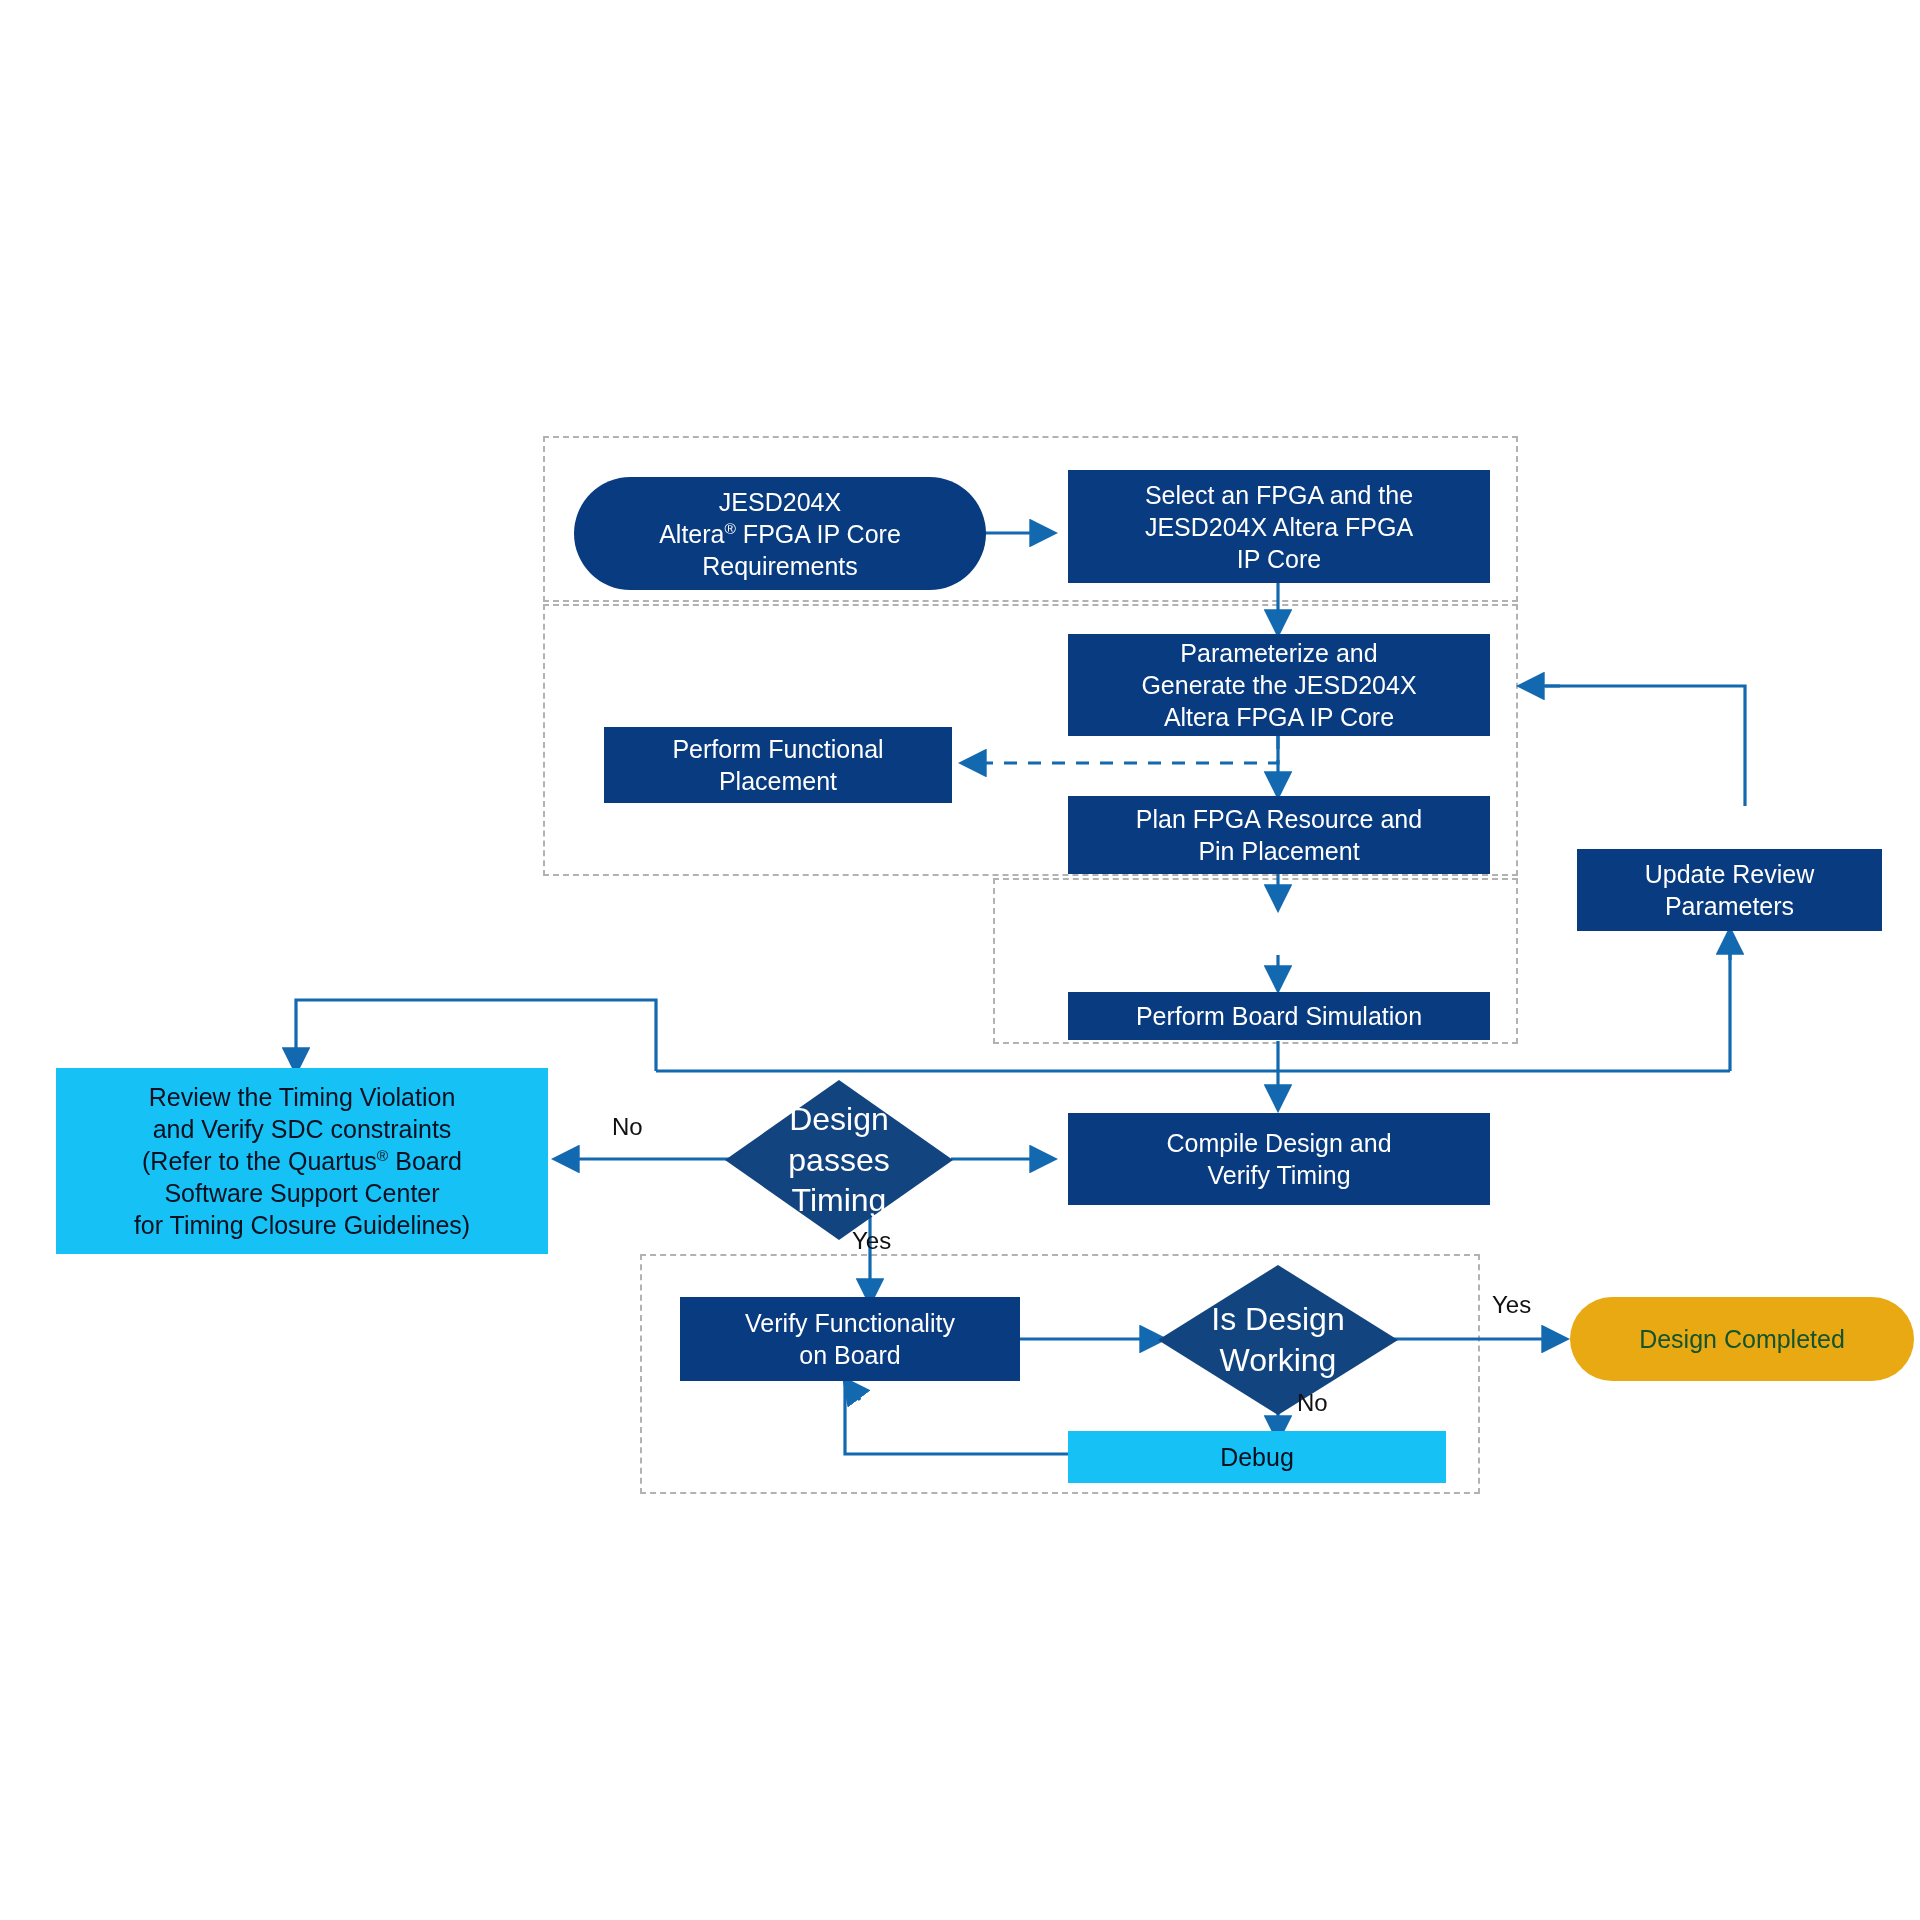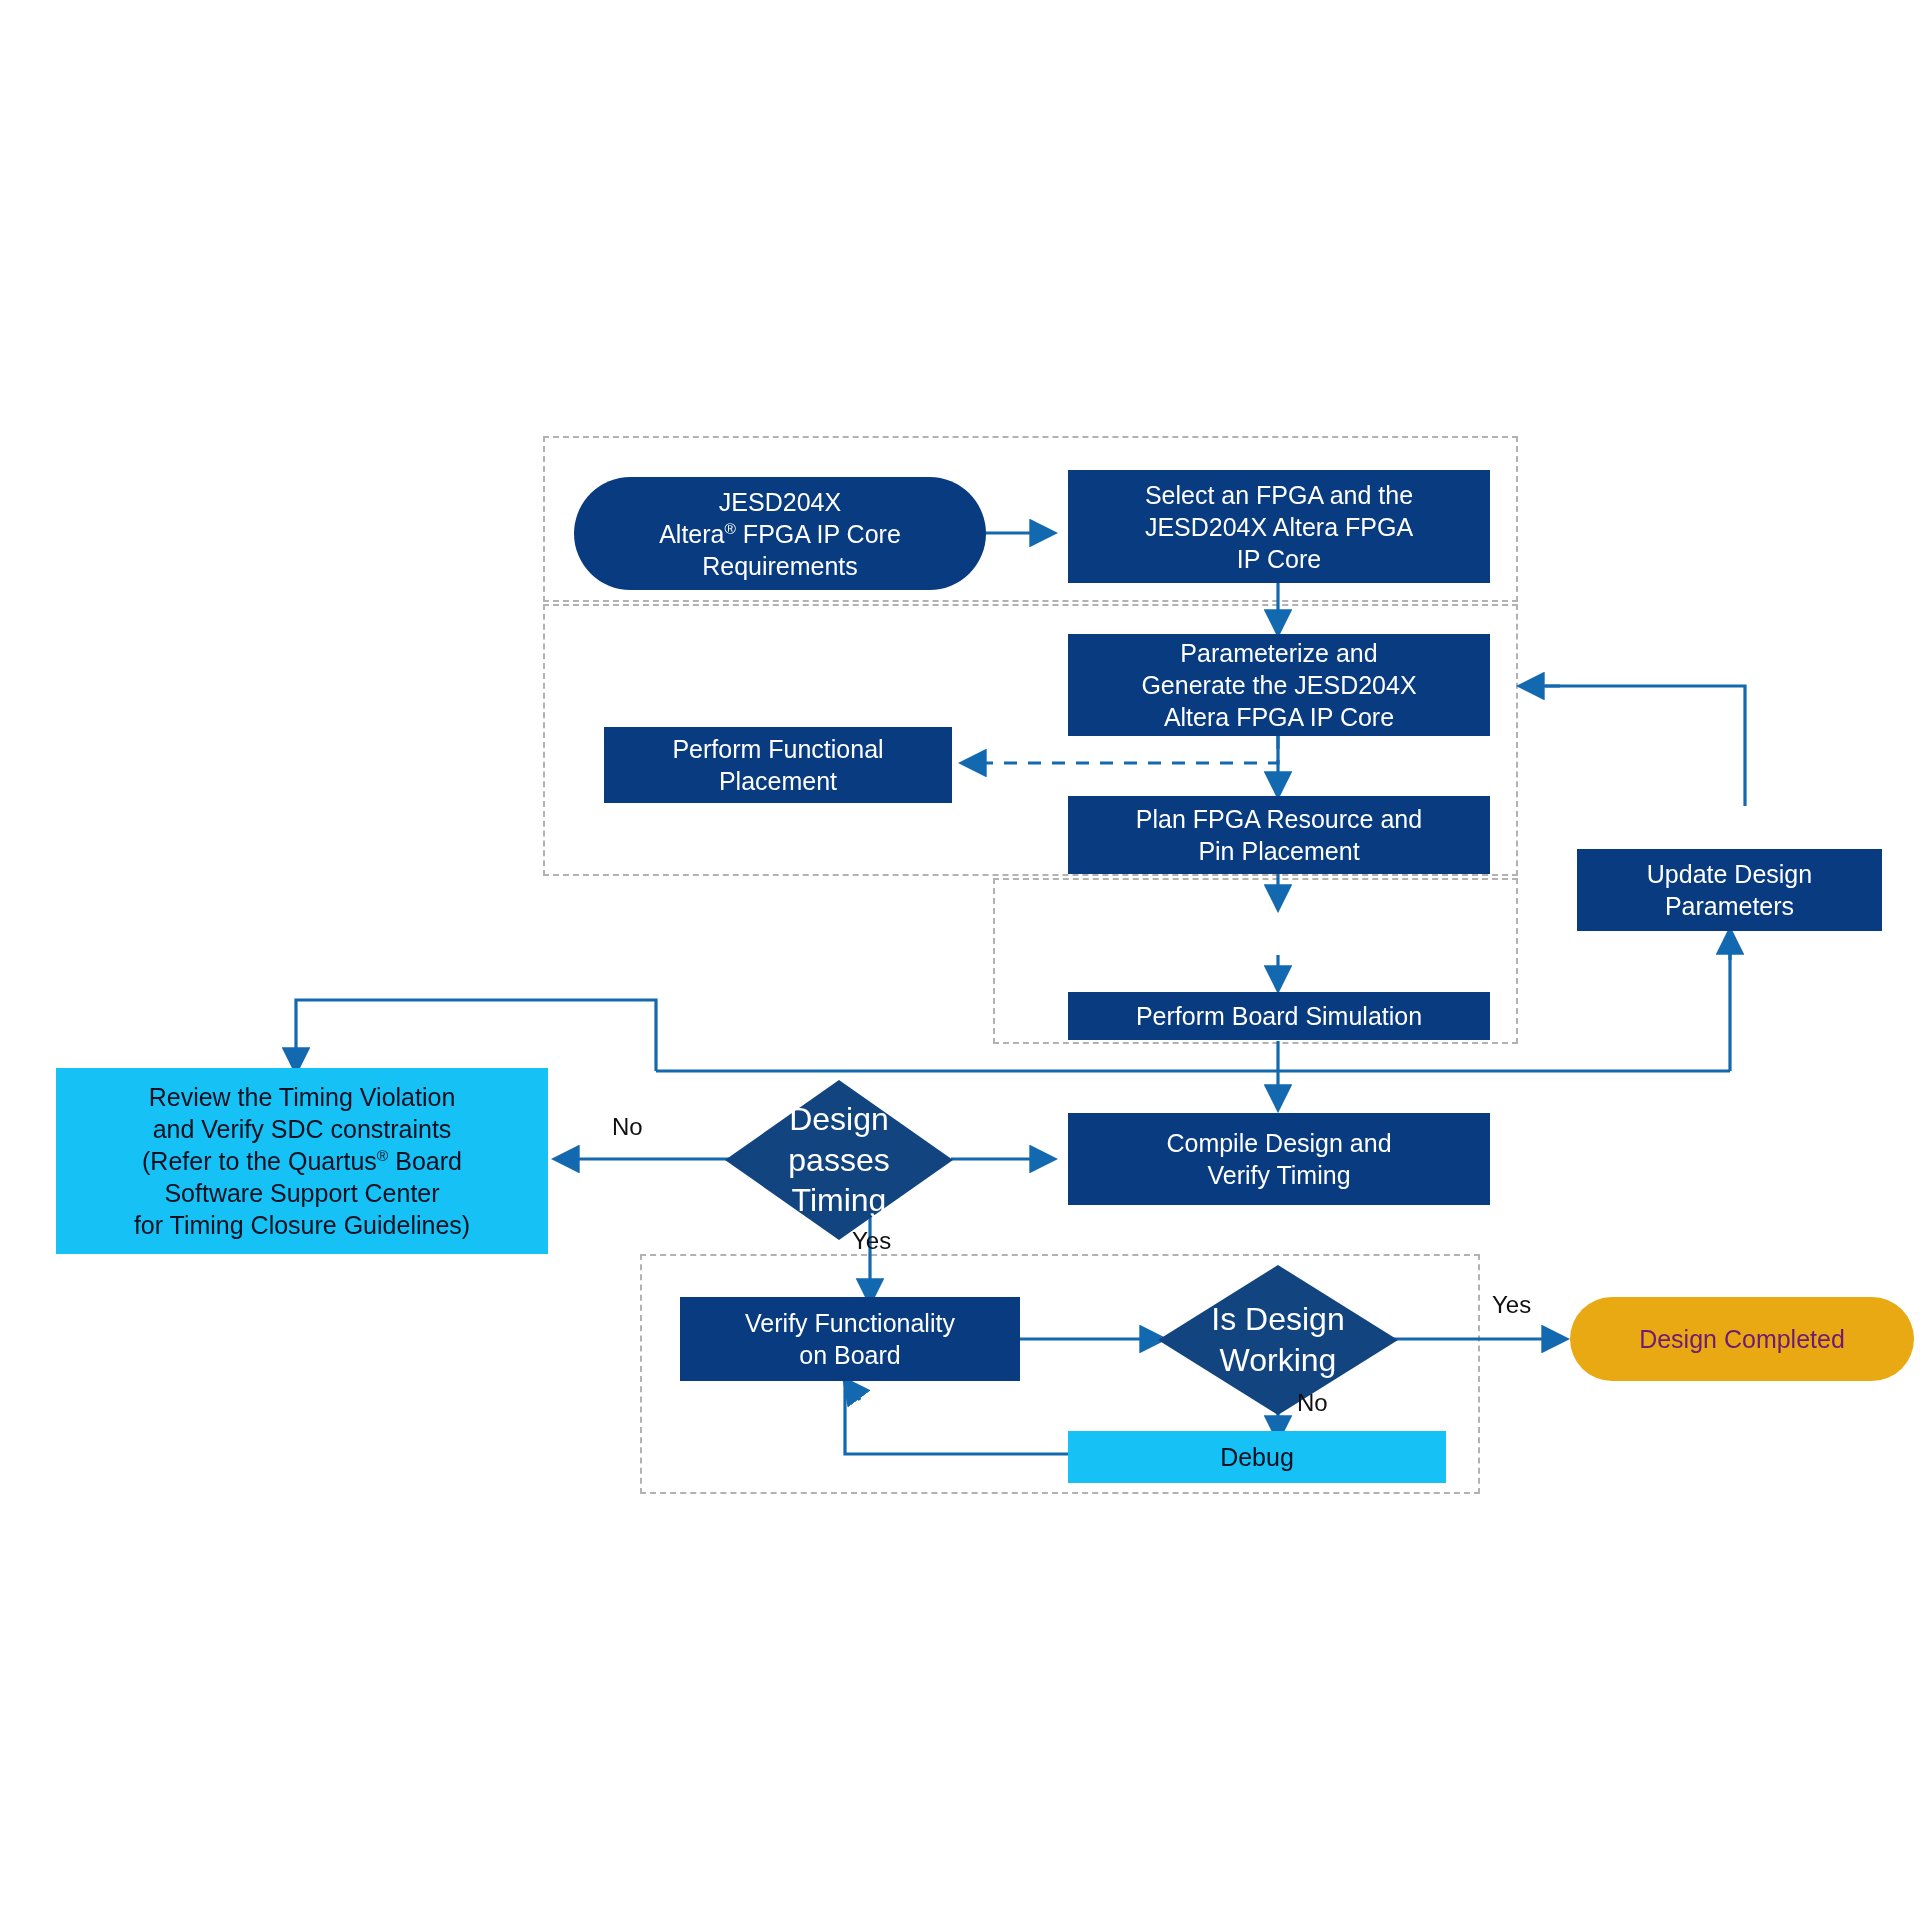--- a/index.html
+++ b/index.html
@@ -2,21 +2,21 @@
 <html><head>
 <meta charset="utf-8">
 <style>
   html,body{margin:0;padding:0;background:#ffffff;}
   body{font-family:"Liberation Sans","DejaVu Sans",sans-serif;}
   #stage{position:relative;width:1920px;height:1920px;background:#fff;overflow:hidden;}
   #edges{position:absolute;left:0;top:0;width:1920px;height:1920px;}
   .node{position:absolute;box-sizing:border-box;display:flex;align-items:center;justify-content:center;text-align:center;line-height:1.28;}
   .nd-dark{background:#083b7f;color:#ffffff;}
   .nd-cyan{background:#15c1f5;color:#0b1020;}
-  .nd-amber{background:#e8a913;color:#701a75;}
+  .nd-amber{background:#e8a913;color:#14532d;}
   .nd-round{border-radius:999px;}
   .nd-diamond{background:transparent;color:#ffffff;}
   .dia-shape{position:absolute;left:0;top:0;width:100%;height:100%;background:#12447f;
     clip-path:polygon(50% 0,100% 50%,50% 100%,0 50%);}
   .dia-label{position:relative;z-index:2;width:78%;}
   .group{position:absolute;box-sizing:border-box;border:2px dashed #b2b2b2;background:transparent;}
   .elabel{position:absolute;color:#111111;font-size:24px;white-space:nowrap;}
   .t24{font-size:32px;}
   .t25{font-size:25px;}
   sup{font-size:0.62em;vertical-align:super;line-height:0;}
@@ -129,21 +129,21 @@
     </div>
   </div>
 
 
   <div class="node nd-dark t25" style="left:1068px;top:992px;width:422px;height:48px;">
     <div>Perform Board Simulation</div>
   </div>
 
   <div class="node nd-dark t25" style="left:1577px;top:849px;width:305px;height:82px;">
     <div>
-      <div>Update Design</div>
+      <div>Update Review</div>
       <div>Parameters</div>
     </div>
   </div>
 
   <div class="node nd-dark t25" style="left:1068px;top:1113px;width:422px;height:92px;">
     <div>
       <div>Compile Design and</div>
       <div>Verify Timing</div>
     </div>
   </div>

